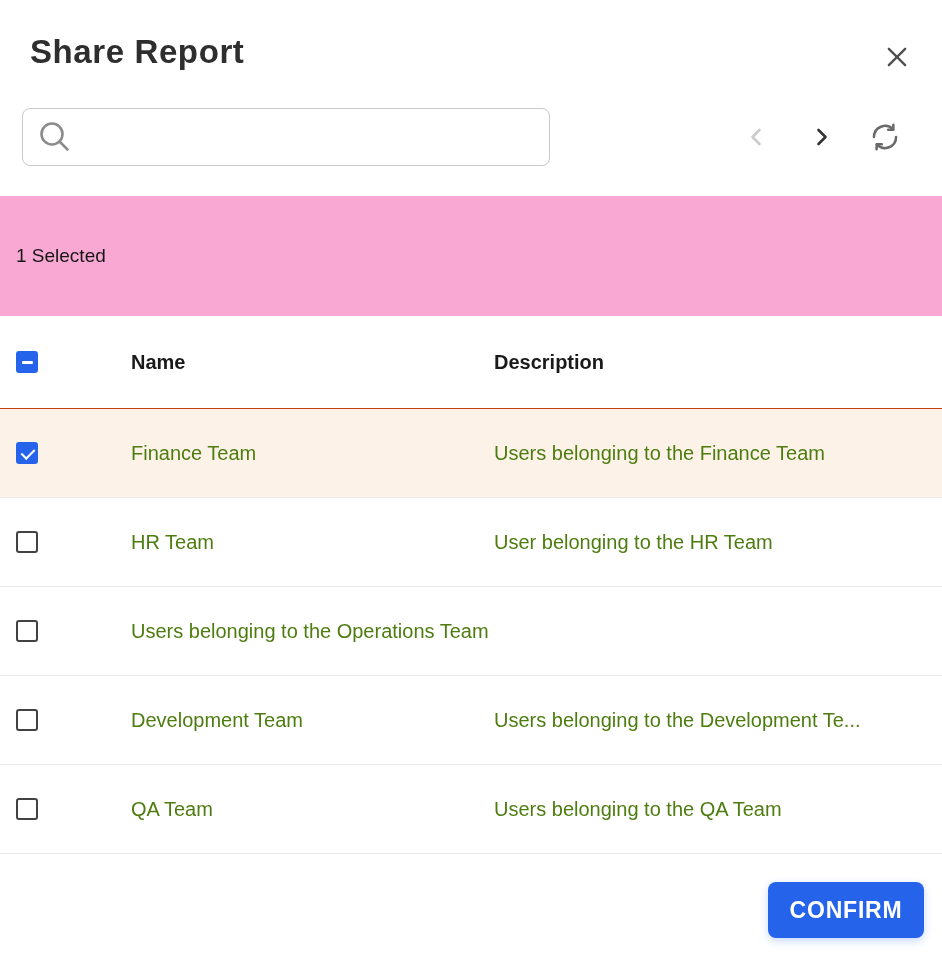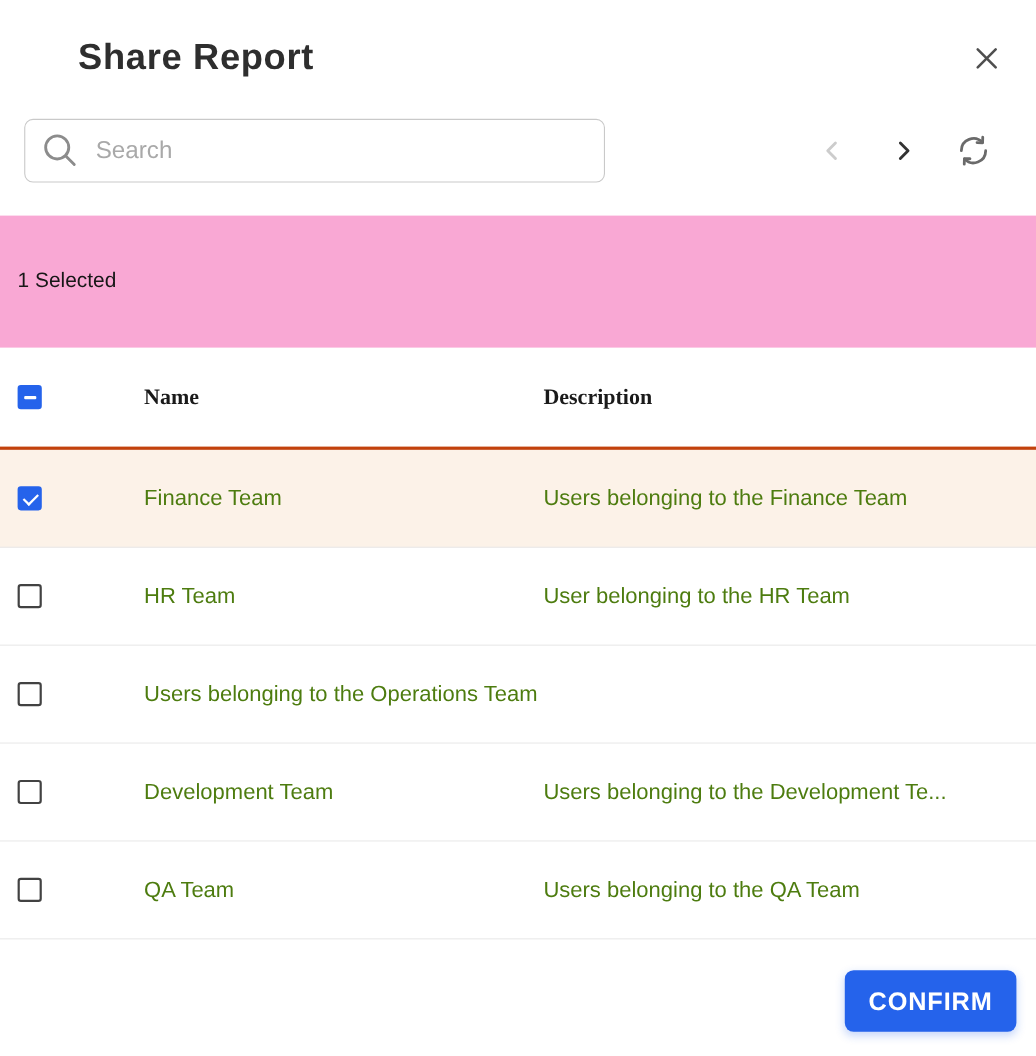--- a/index.html
+++ b/index.html
@@ -8,23 +8,22 @@
     background: #ffffff;
     font-family: "Liberation Sans", sans-serif;
     color: #2b2b2b;
     overflow: hidden;
   }
 
   
   .modal-header {
     display: flex;
     justify-content: space-between;
-    align-items: flex-start;
+    align-items: flex-end;
     padding: 32px 30px 0 30px;
-    margin-left: 41px;
   }
   .modal-title {
     font-size: 33px;
     font-weight: 600;
     color: #2e2e2e;
     letter-spacing: 0.6px;
     line-height: 40px;
   }
   .close-btn {
     margin-top: 6px;
@@ -84,21 +83,21 @@
 
   
   .trow, .thead {
     display: grid;
     grid-template-columns: 115px 363px 1fr;
     align-items: center;
     padding-left: 16px;
     padding-right: 22px;
     border-bottom: 1px solid #e9e9e9;
   }
-  .thead { height: 93px; border-bottom: 3px solid #c2410c; font-family: Liberation Serif, serif; }
+  .thead { height: 93px; border-bottom: 1px solid #c2410c; }
   .trow { height: 89px; cursor: pointer; }
   .trow.selected { background: #fcf2e8; }
   .cell.name, .cell.desc {
     font-size: 20px;
     color: #4d7c0f;
     white-space: nowrap;
     overflow: hidden;
   }
   .cell.th { font-weight: 700; color: #1a1a1a; }
 
@@ -171,21 +170,20 @@
 </div>
 
 <div class="toolbar">
   <div class="search-box">
     <span class="mag">
       <svg width="36" height="36" viewBox="0 0 36 36" fill="none" stroke="#8c8c8c" stroke-width="2.6" stroke-linecap="round">
         <circle cx="15" cy="15" r="10.5"></circle>
         <line x1="23" y1="23" x2="30.5" y2="30.5"></line>
       </svg>
     </span>
-    <input class="search-input" type="text" placeholder="Search" style="">
   </div>
 
   <div class="pager">
     <div class="pager-btn disabled">
       <span style="display:flex;">
         <svg width="24" height="24" viewBox="0 0 24 24" fill="none" stroke="#cccccc" stroke-width="2.6" stroke-linecap="round" stroke-linejoin="round">
           <polyline points="14.5,5 7.5,12 14.5,19"></polyline>
         </svg>
       </span>
     </div>

